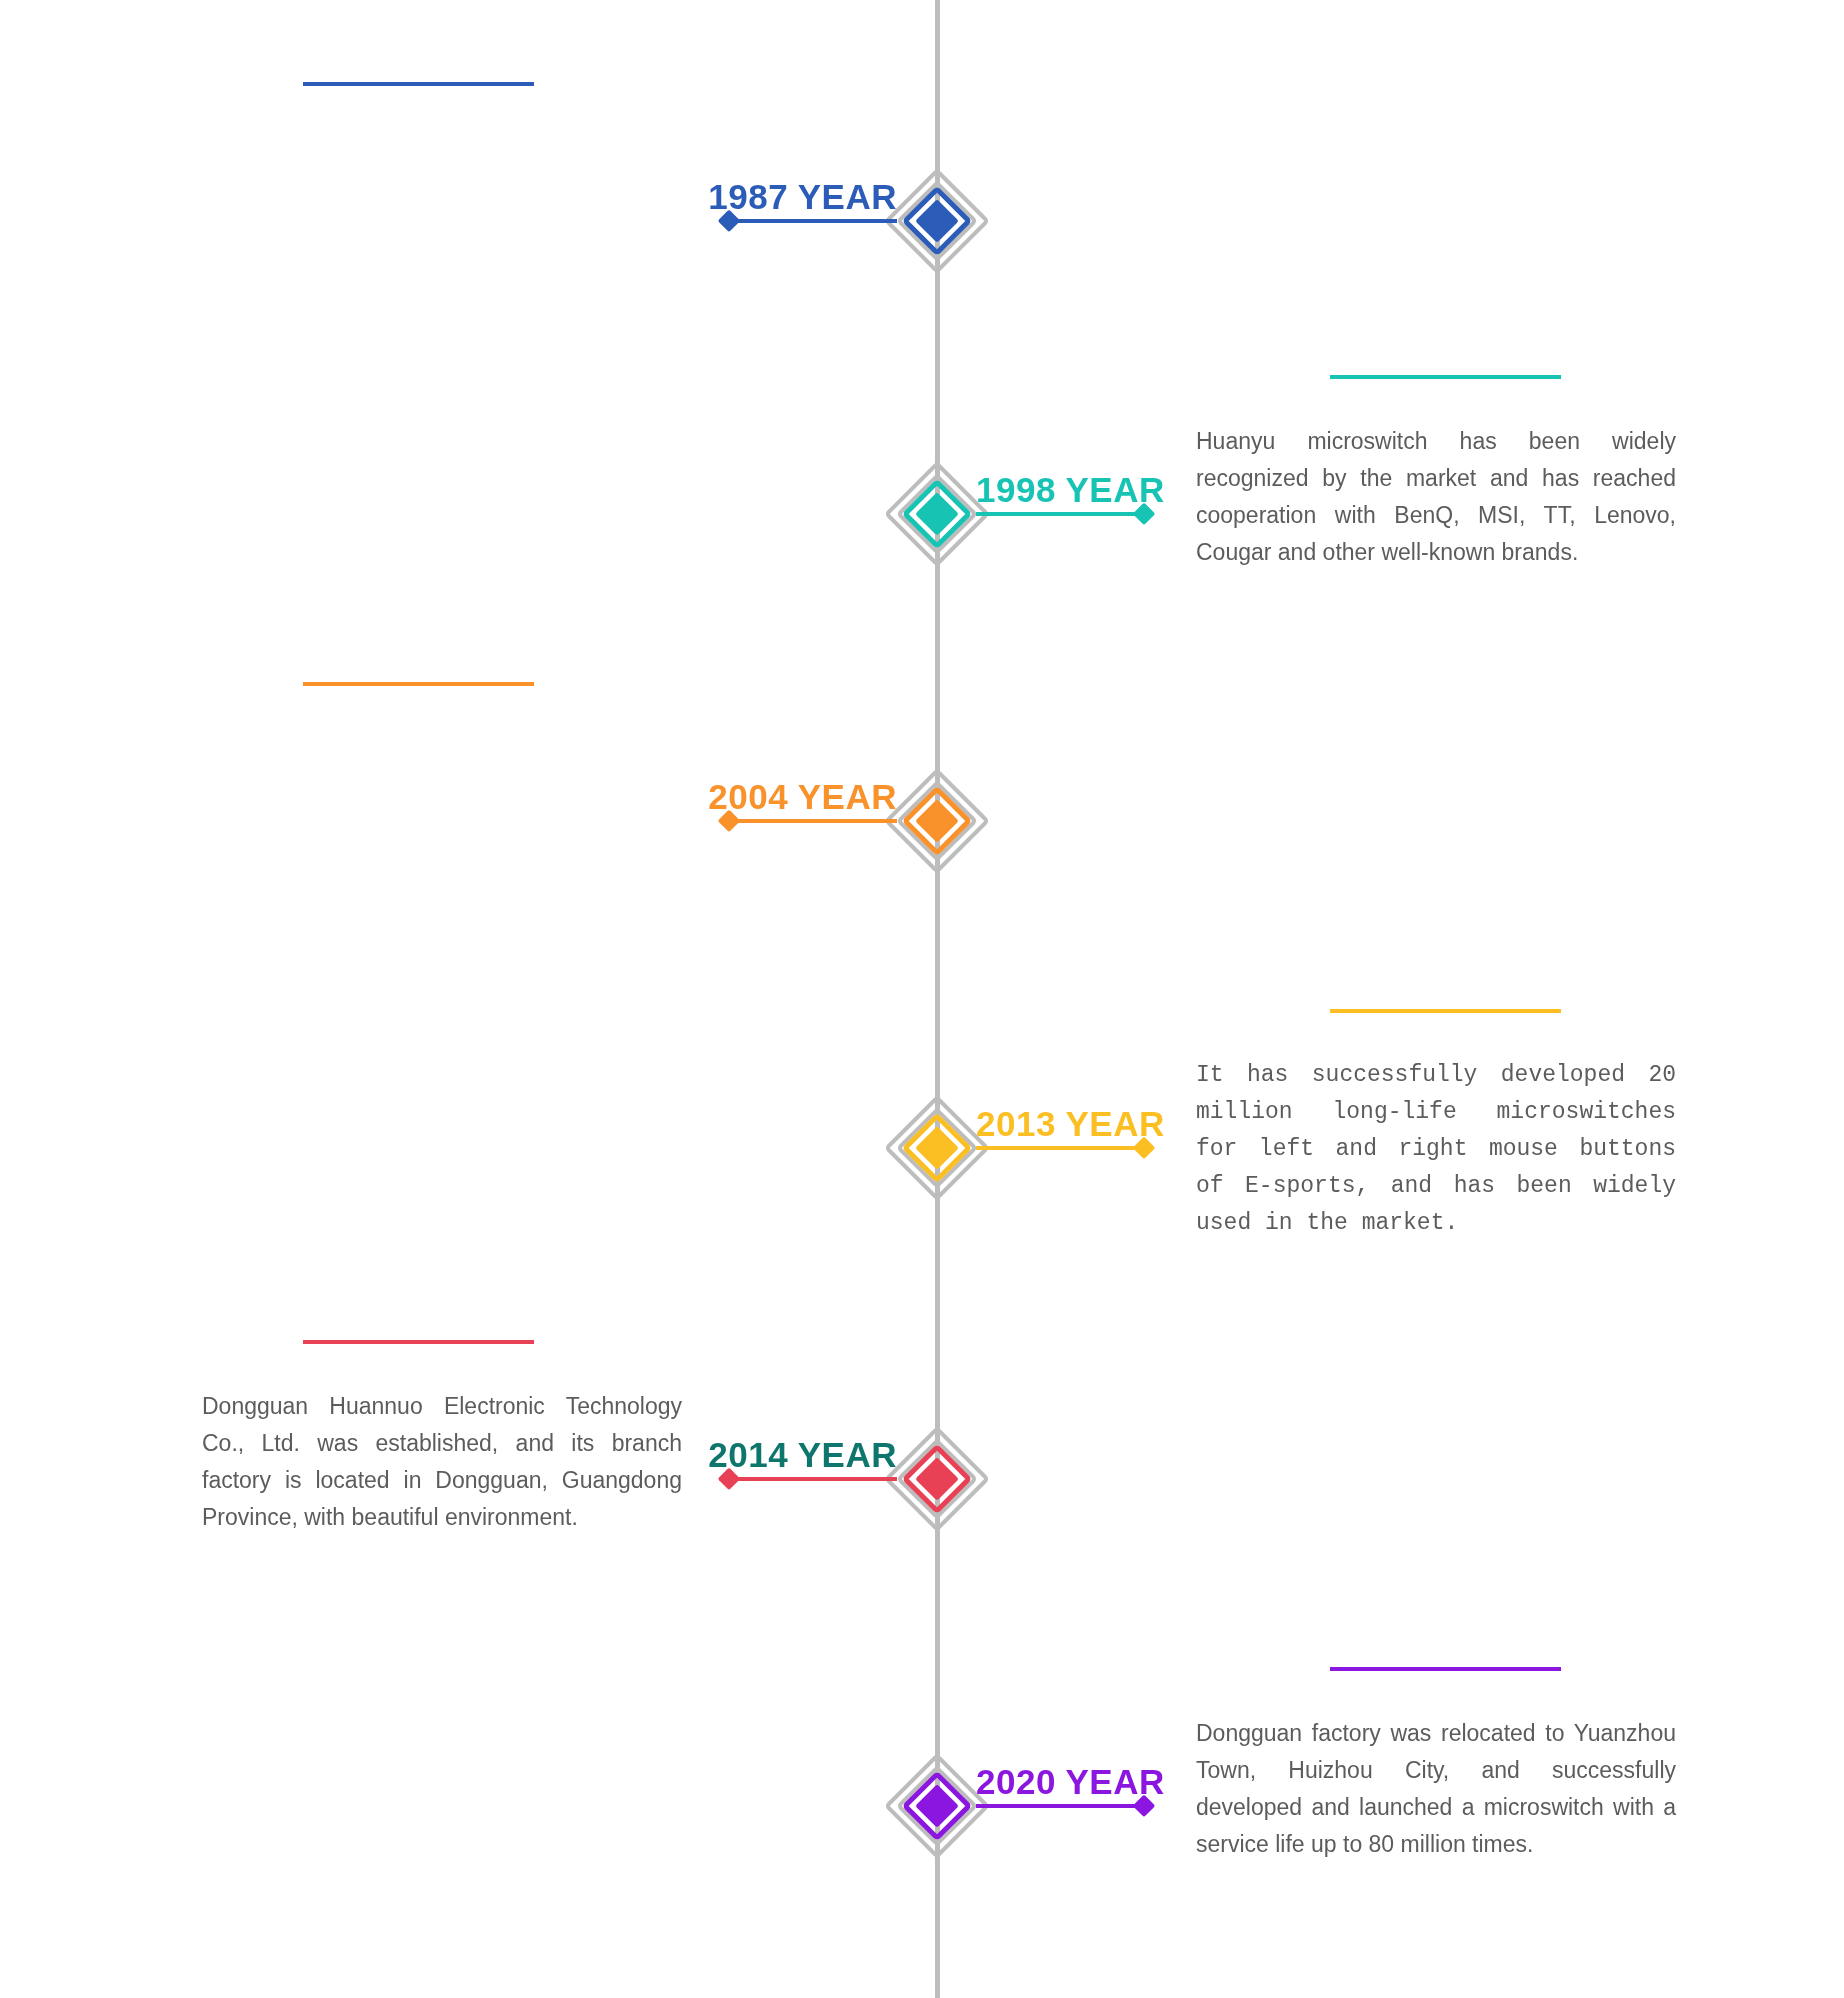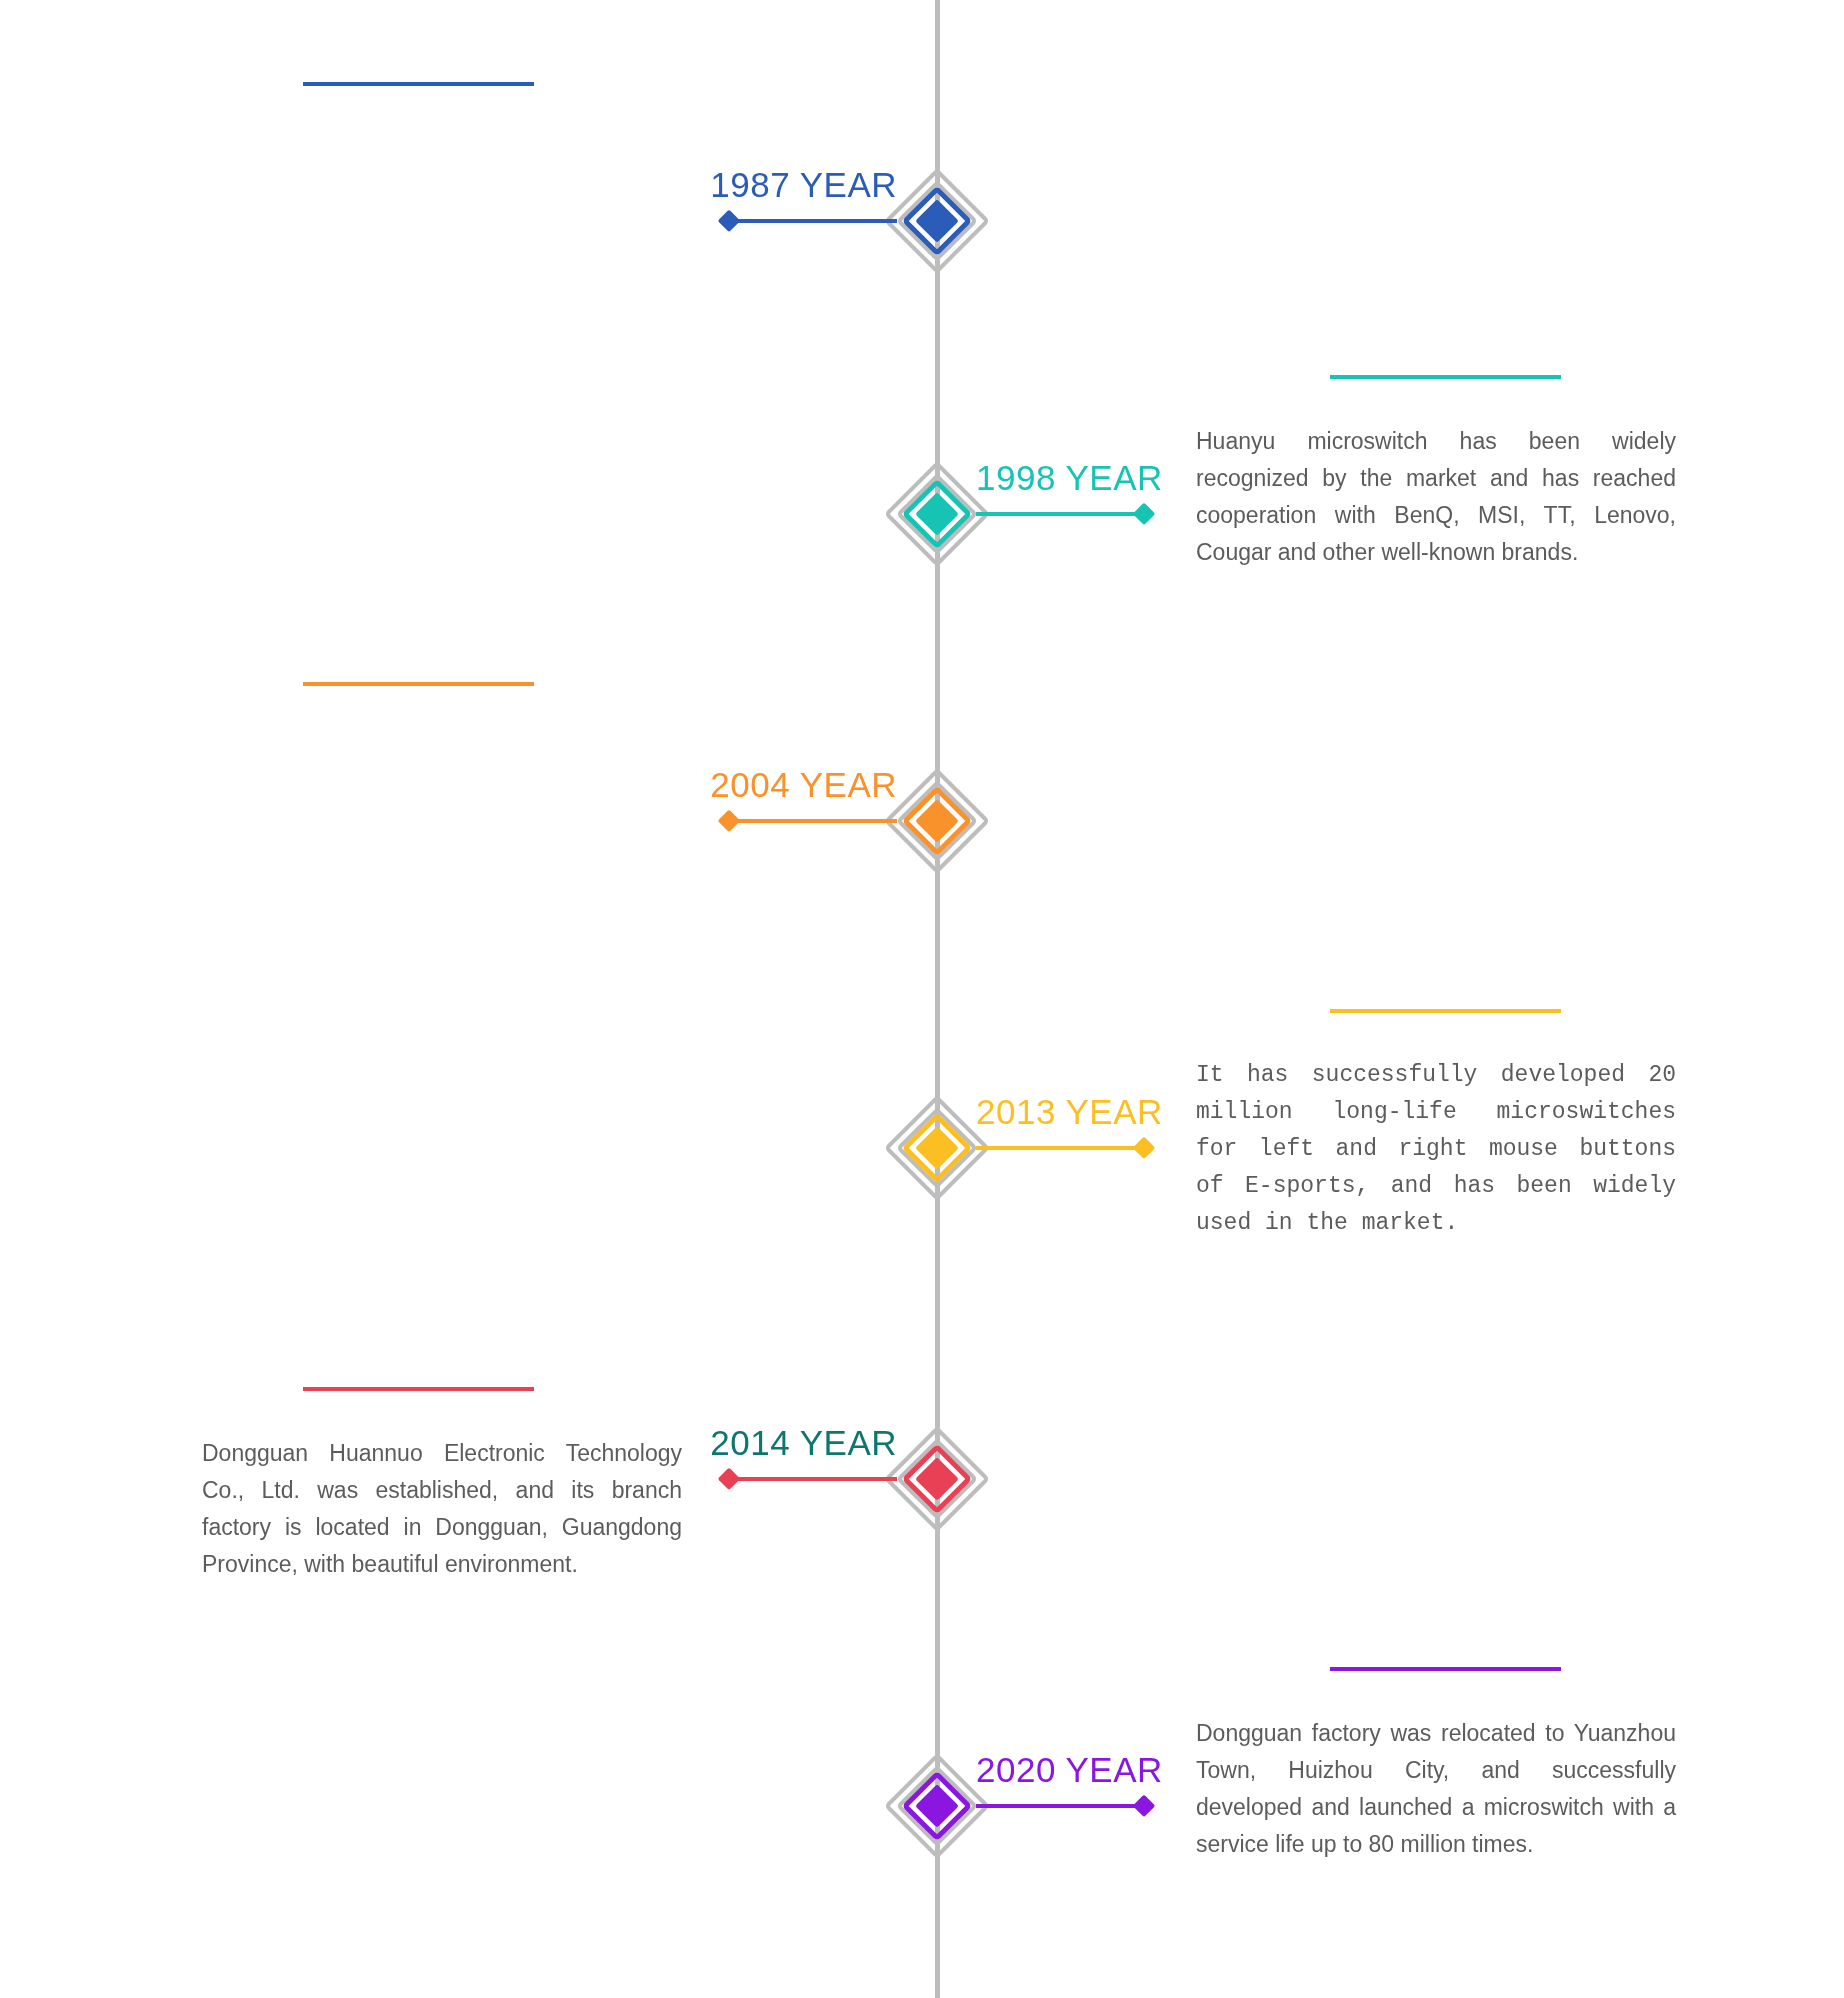--- a/index.html
+++ b/index.html
@@ -89,23 +89,23 @@
     height: 16.3px;
     border-radius: 1.9px;
     transform: translate(-50%, -50%) rotate(45deg);
     background: #2B5CB8;
     top: 0;
   }
 
   
   .year {
     position: absolute;
-    bottom: 16px;
+    bottom: 4px;
     font-size: 35px;
-    font-weight: 400;
+    font-weight: 700;
     letter-spacing: 0.5px;
     white-space: nowrap;
     color: #2B5CB8;
   }
   .year.left  { right: 0; }
   .year.right { left: 0; }
 
   
   .block {
     position: absolute;
@@ -213,21 +213,21 @@
           <div class="dia dia-mid"></div>
           <div class="dia dia-ring" style="border-color: rgb(232, 65, 85);"></div>
           <div class="dia dia-core" style="background: rgb(232, 65, 85);"></div>
         </div>
         <div style="position: absolute; top: 0px; height: 0px; width: 168px; left: 729px;">
           <div class="stem left" style="width: 168px; background: rgb(232, 65, 85);"></div>
           <div class="tip" style="background: rgb(232, 65, 85); left: 0px;"></div>
           <div class="year left" style="color: #0f766e; right: 0px;">2014 YEAR</div>
         </div>
       </div>
-      <div class="block left" style="top: 1340px; margin-top: 47px;">
+      <div class="block left" style="top: 1340px;">
         <div class="accent" style="background: rgb(232, 65, 85);"></div>
         <p class="body-text">Dongguan Huannuo Electronic Technology Co., Ltd. was established, and its branch factory is located in Dongguan, Guangdong Province, with beautiful environment.</p>
       </div>
       <div class="entry" style="top: 1806px;">
         <div class="marker">
           <div class="dia dia-outer"></div>
           <div class="dia dia-mid"></div>
           <div class="dia dia-ring" style="border-color: rgb(138, 22, 224);"></div>
           <div class="dia dia-core" style="background: rgb(138, 22, 224);"></div>
         </div>

